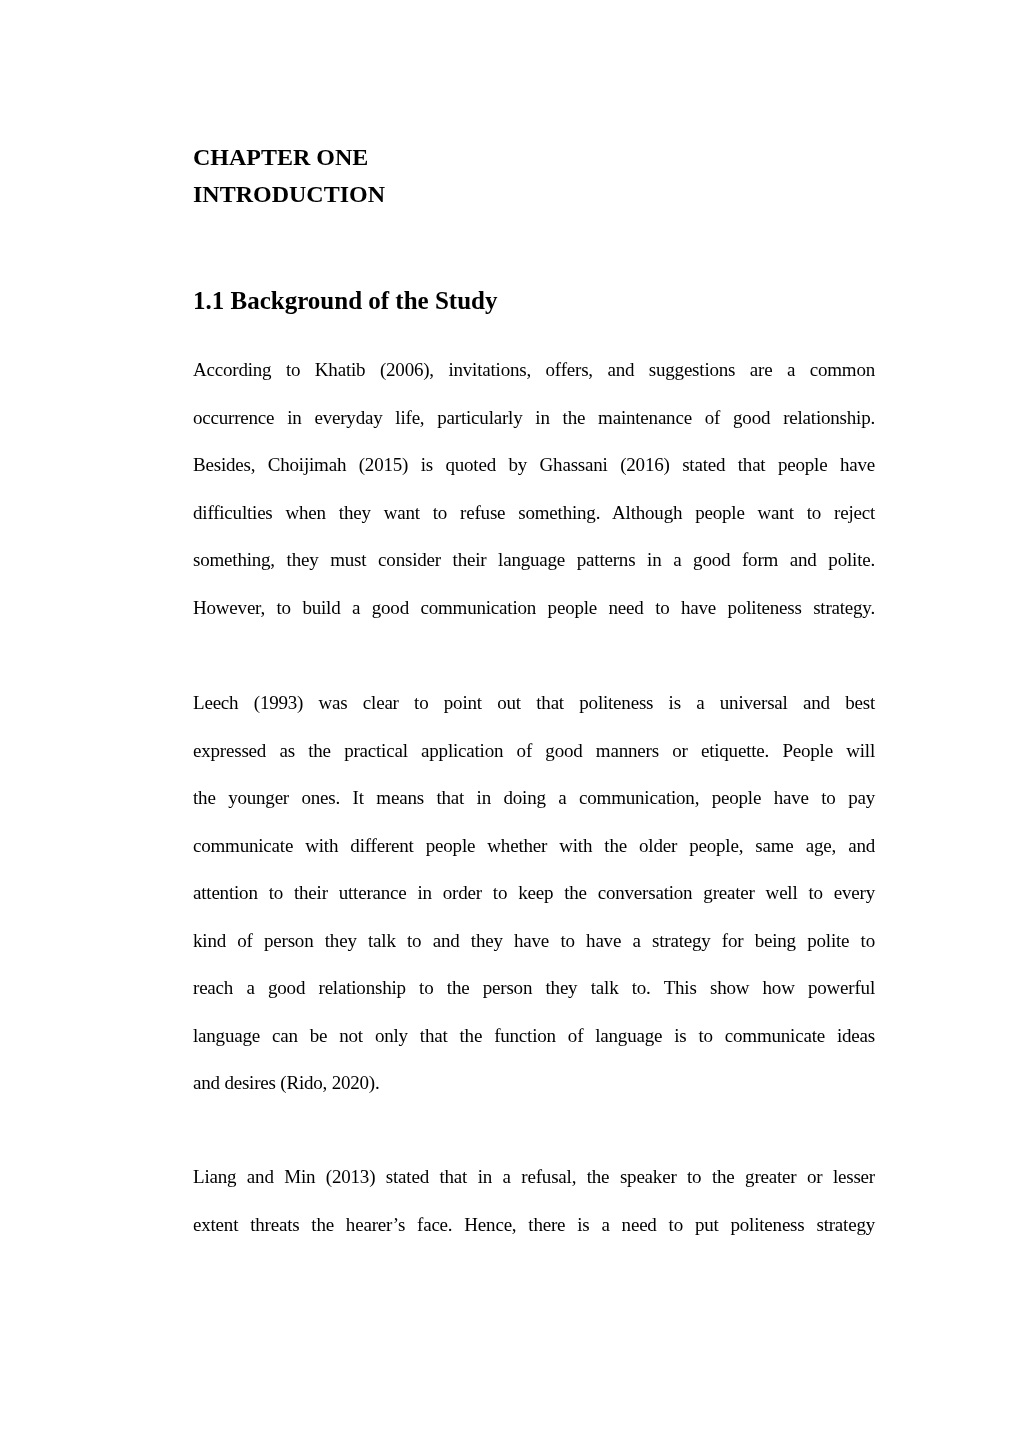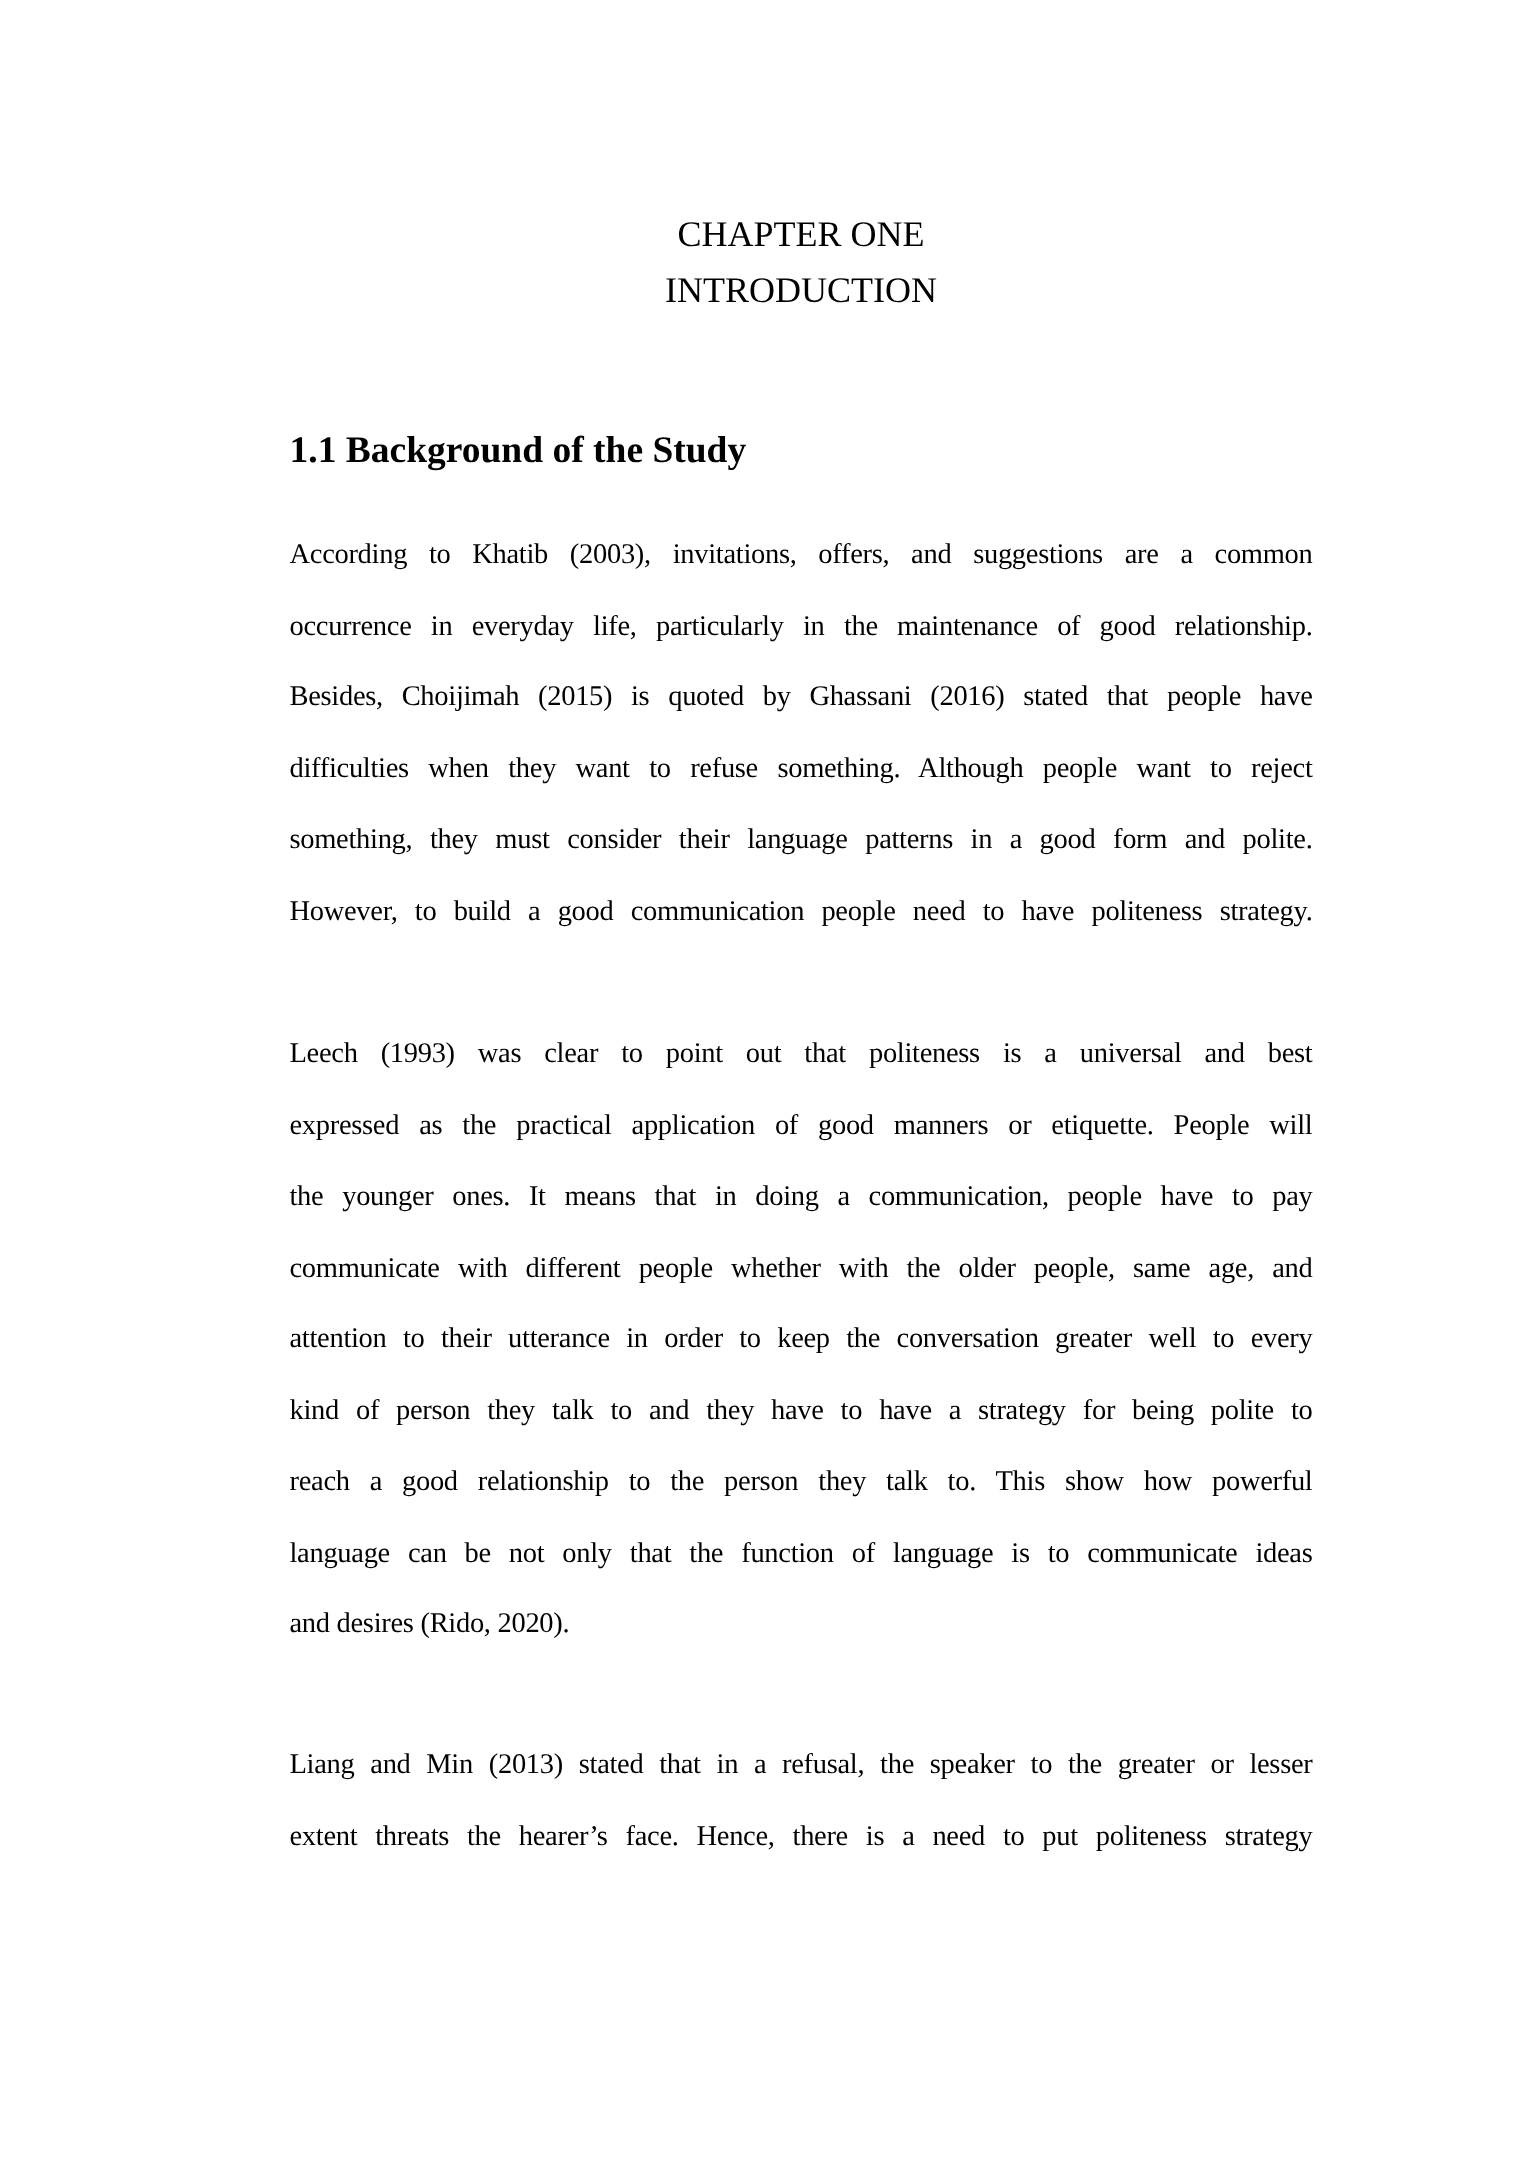--- a/index.html
+++ b/index.html
@@ -16,22 +16,21 @@
     font-family: "Liberation Serif", "DejaVu Serif", serif;
     color: #000000;
   }
   .abs-col {
     position: absolute;
     left: 193px;
     width: 682px;
   }
   .chapter-title {
     top: 139px;
-    text-align: center;
-    font-weight: normal;
+    font-weight: bold;
     font-size: 24px;
   }
   .chapter-title .tline {
     line-height: 37px;
   }
   .section-heading {
     top: 289px;
     font-weight: bold;
     font-size: 25px;
     line-height: 24px;
@@ -61,21 +60,21 @@
 <div class="page">
 
   <div class="abs-col chapter-title">
     <div class="tline">CHAPTER ONE</div>
     <div class="tline">INTRODUCTION</div>
   </div>
 
   <div class="abs-col section-heading">1.1 Background of the Study</div>
 
   <div class="abs-col para p1">
-    <div class="line">According to Khatib (2003), invitations, offers, and suggestions are a common</div>
+    <div class="line">According to Khatib (2006), invitations, offers, and suggestions are a common</div>
     <div class="line">occurrence in everyday life, particularly in the maintenance of good relationship.</div>
     <div class="line">Besides, Choijimah (2015) is quoted by Ghassani (2016) stated that people have</div>
     <div class="line">difficulties when they want to refuse something. Although people want to reject</div>
     <div class="line">something, they must consider their language patterns in a good form and polite.</div>
     <div class="line">However, to build a good communication people need to have politeness strategy.</div>
   </div>
 
   <div class="abs-col para p2">
     <div class="line">Leech (1993) was clear to point out that politeness is a universal and best</div>
     <div class="line">expressed as the practical application of good manners or etiquette. People will</div>

